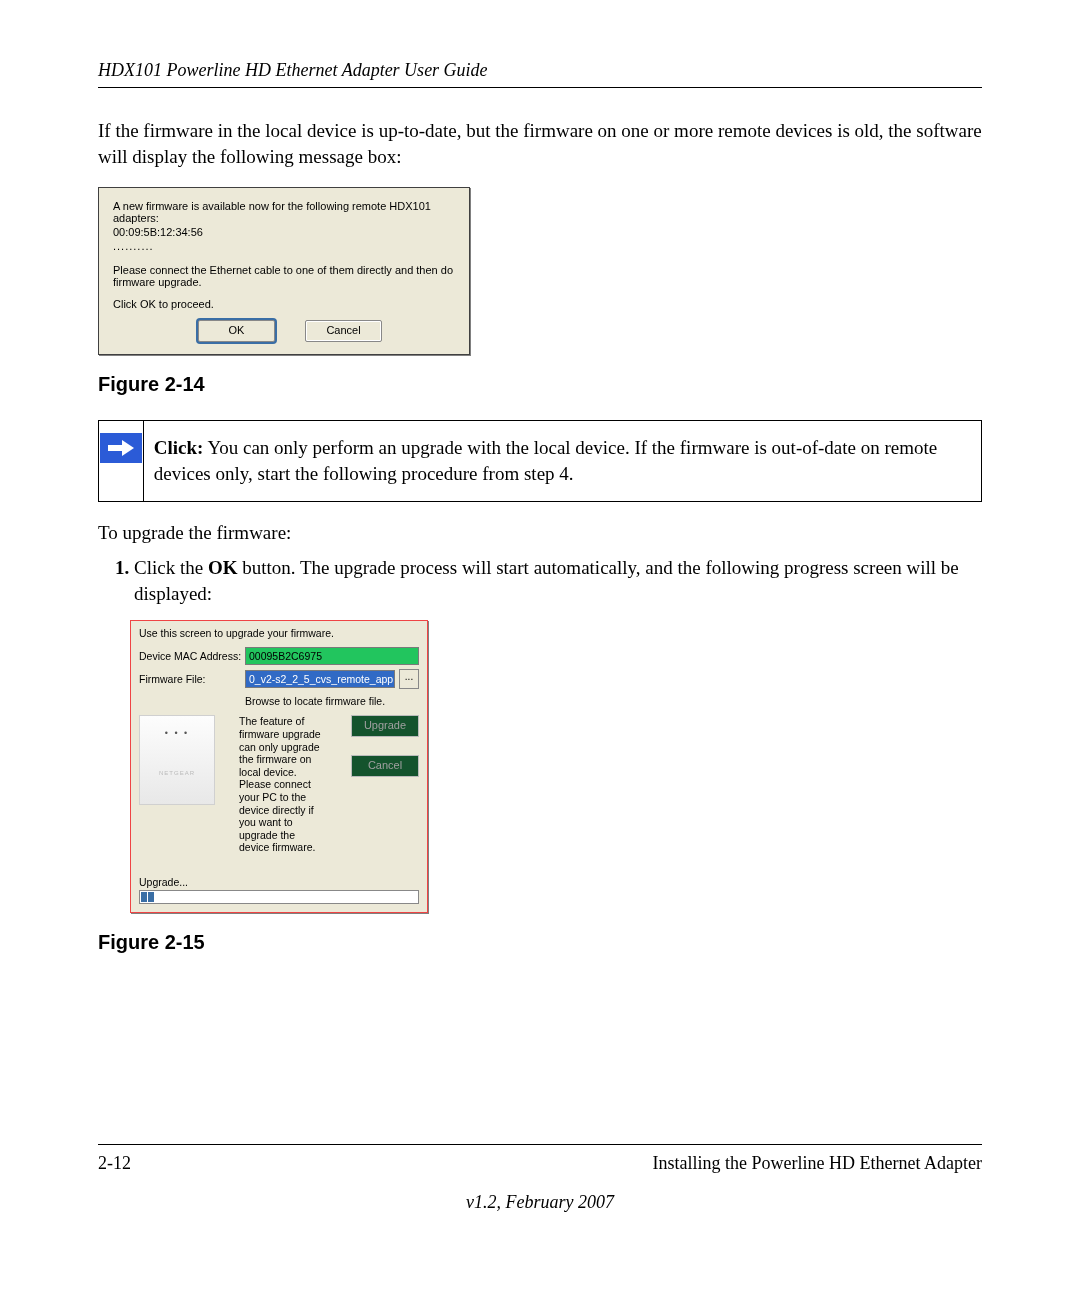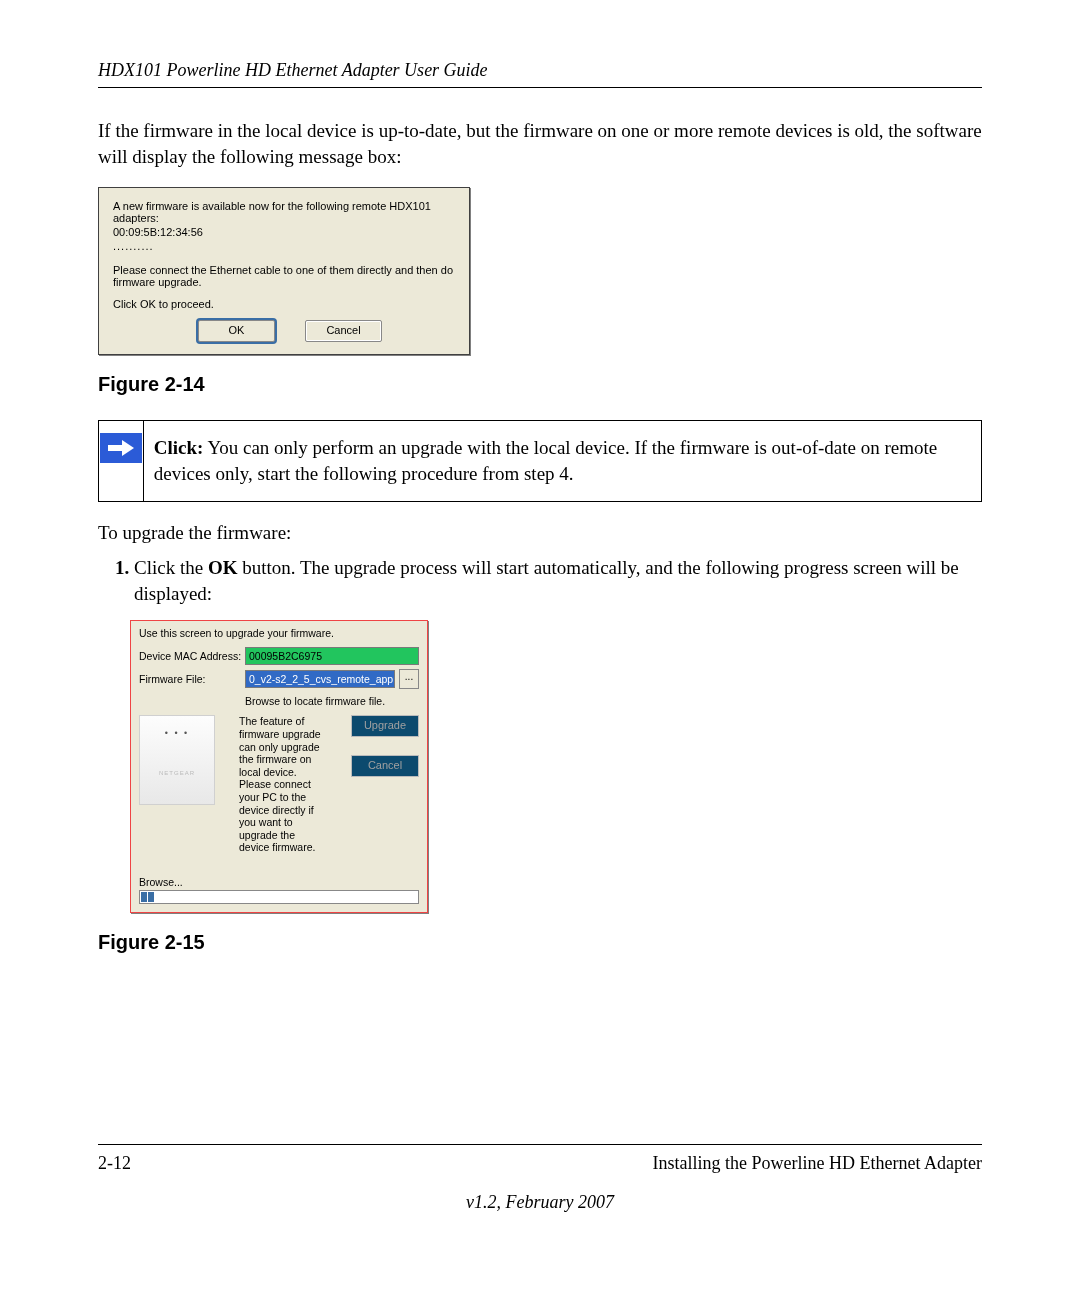--- a/index.html
+++ b/index.html
@@ -211,21 +211,21 @@
   .d2-actions {
     display: flex;
     flex-direction: column;
     gap: 18px;
     align-items: flex-end;
     margin-left: 4px;
   }
   .winbtn-dis {
     width: 66px;
     height: 20px;
-    background: #0c4a6e;
+    background: #14532d;
     border: 1px solid #bbb;
     font-size: 11px;
     color: #a0a0a0;
     text-align: center;
     line-height: 18px;
   }
   .d2-status {
     margin-top: 22px;
     font-size: 10.5px;
   }
@@ -333,21 +333,21 @@
       <div class="device-img">
         <div class="brand">NETGEAR</div>
       </div>
       <div class="d2-desc">The feature of firmware upgrade can only upgrade the firmware on local device. Please connect your PC to the device directly if you want to upgrade the device firmware.</div>
       <div class="d2-actions">
         <div class="winbtn-dis">Upgrade</div>
         <div class="winbtn-dis">Cancel</div>
       </div>
     </div>
 
-    <div class="d2-status">Browse...</div>
+    <div class="d2-status">Upgrade...</div>
     <div class="progress-outer">
       <div class="progress-block"></div>
       <div class="progress-block"></div>
     </div>
   </div>
 
   <div class="figcap">Figure 2-15</div>
 
   <hr class="footer-hr">
   <div class="footer-row">

